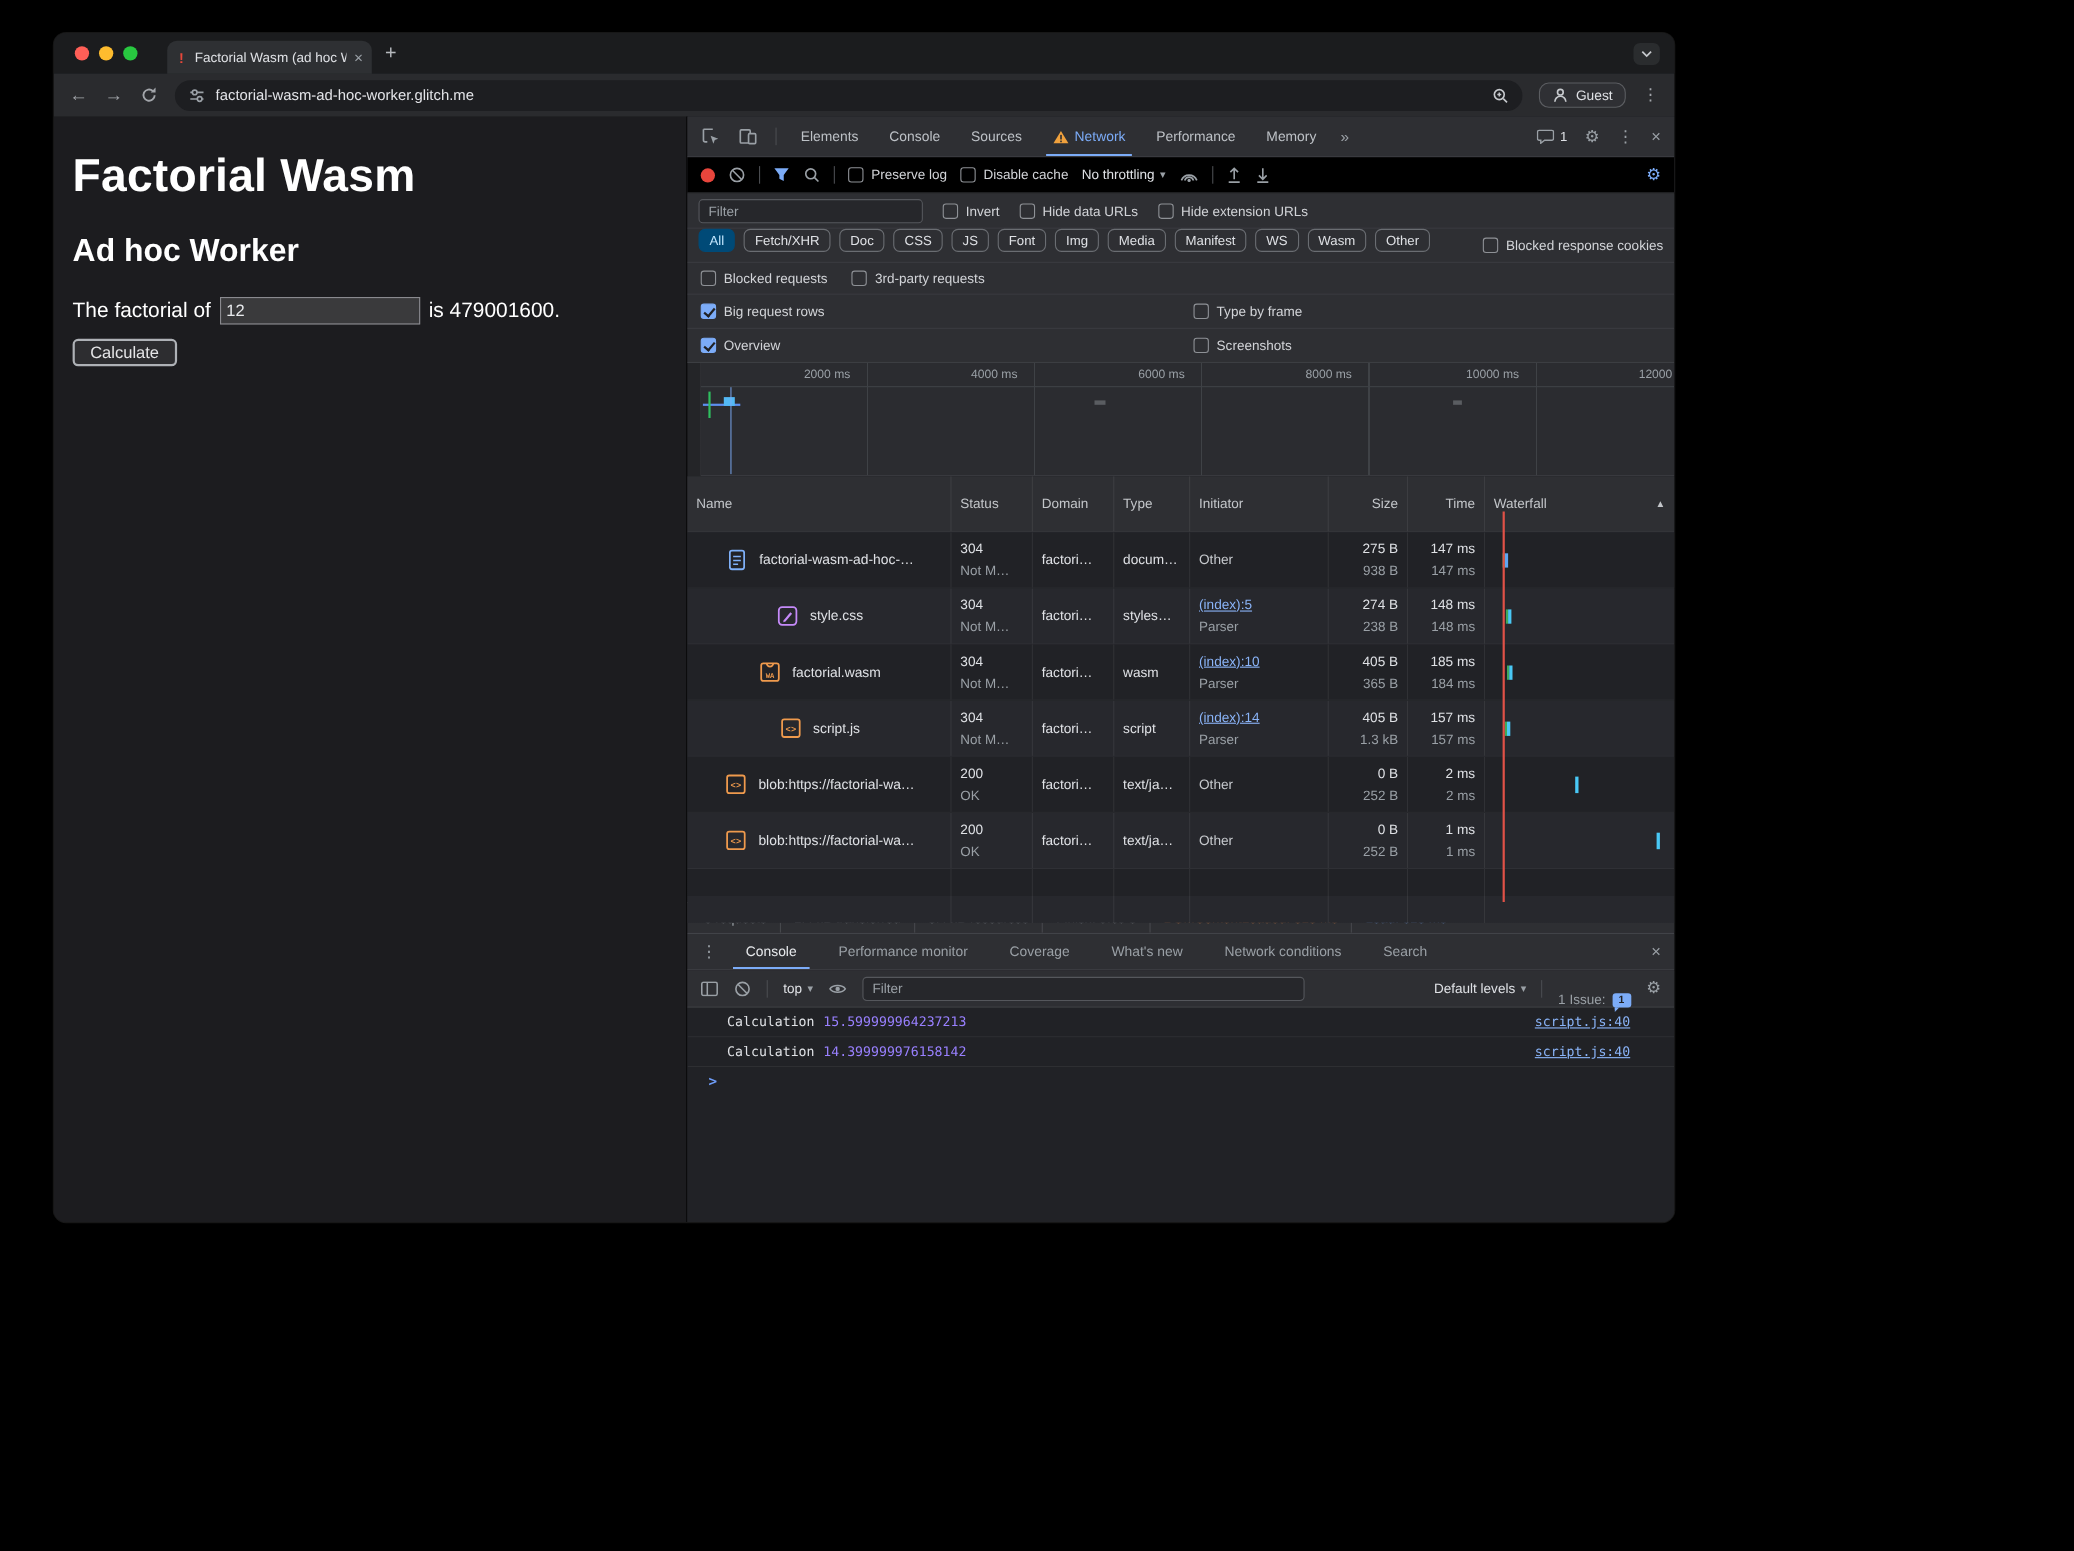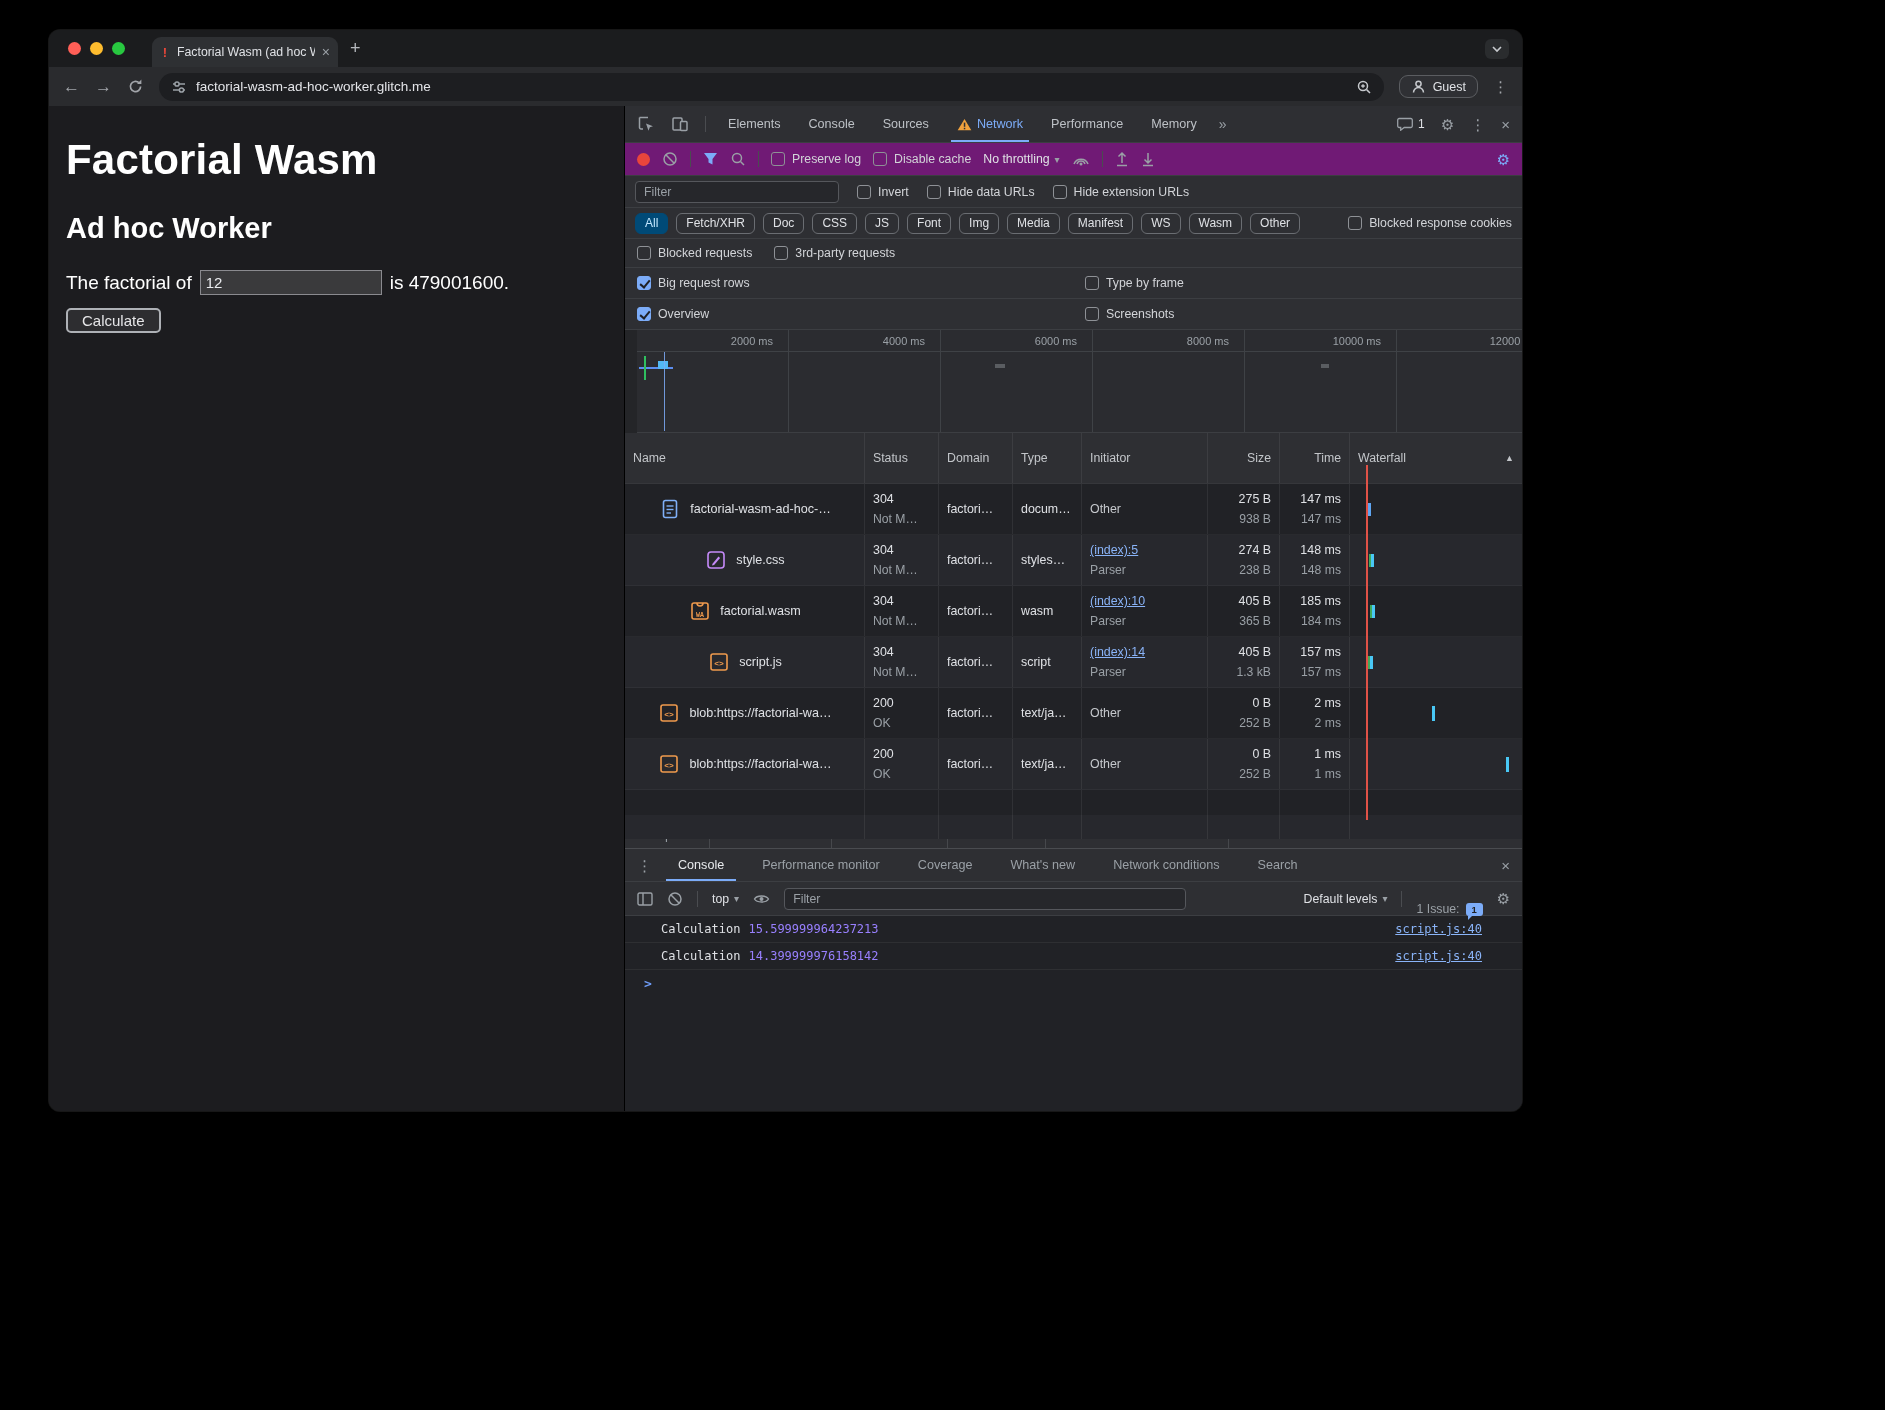--- a/index.html
+++ b/index.html
@@ -53,41 +53,41 @@
   .ticon { color:#9aa0a6; font-size:15px; display:flex; align-items:center; line-height:1; }
   .ticon.blue { color:#7cacf8; }
 
   .dt-tabbar { height:37px; background:#2e2f33; border-bottom:1px solid #3c3e42;
                display:flex; align-items:center; padding:0 12px; gap:16px; }
   .dt-tab { color:#bdc1c6; font-size:12.6px; height:100%; display:flex; align-items:center; padding:0 6px; gap:5px; }
   .dt-tab.sel { color:#7cacf8; box-shadow:inset 0 -2px 0 #7cacf8; }
   .moretabs { color:#9aa0a6; font-size:14px; }
   .badge { display:flex; align-items:center; gap:5px; color:#dfe1e5; font-size:12px; }
 
-  .net-toolbar { height:33px; background:#701a75; border-bottom:1px solid #3c3e42;
+  .net-toolbar { height:33px; background:#000000; border-bottom:1px solid #3c3e42;
                  display:flex; align-items:center; padding:0 12px; gap:12px; }
   .rec { width:13px; height:13px; border-radius:50%; background:#e8453c; display:inline-block; }
   .sel-ctl { display:flex; align-items:center; gap:5px; color:#dfe1e5; font-size:12.3px; }
   .caret { color:#9aa0a6; font-size:10px; }
 
   .cb { display:inline-flex; align-items:center; gap:7px; font-size:12.3px; color:#d2d4d8; white-space:nowrap; }
   .cbx { width:14px; height:14px; border-radius:3px; border:1.5px solid #8e9196; flex:none; position:relative; }
   .cbx.on { background:#7cacf8; border-color:#7cacf8; }
   .cbx.on::after { content:""; position:absolute; left:3.5px; top:.5px; width:4px; height:8px;
                    border:solid #202124; border-width:0 2px 2px 0; transform:rotate(40deg); }
 
   .filter-row { height:32px; background:#2e2f33; border-bottom:1px solid #3c3e42;
                 display:flex; align-items:center; padding:0 10px; gap:18px; }
   .filter { background:#26272b; border:1px solid #55575c; border-radius:4px; color:#dfe1e5;
             font-size:12.3px; padding:0 8px; height:22px; width:204px; outline:none;
             font-family:"Liberation Sans",sans-serif; }
   .filter::placeholder { color:#9aa0a6; }
 
   .chip-row { height:31px; background:#2e2f33; border-bottom:1px solid #3c3e42;
-              display:flex; align-items:center; padding:0 10px; gap:8px; }
+              display:flex; padding:0 10px; gap:8px; }
   .chip { height:21px; padding:0 9px; border-radius:6px; border:1px solid #6a6d72;
           display:inline-flex; align-items:center; font-size:12px; color:#dfe1e5; white-space:nowrap; }
   .chip.sel { background:#004a77; border-color:#004a77; color:#c2e7ff; }
 
   .blocked-row { height:29px; background:#2e2f33; border-bottom:1px solid #3c3e42;
                  display:flex; align-items:center; padding:0 12px; gap:22px; }
   .opt-row { height:31px; background:#2e2f33; border-bottom:1px solid #3c3e42;
              display:grid; grid-template-columns:448px 1fr; align-items:center; padding:0 12px; }
 
   

